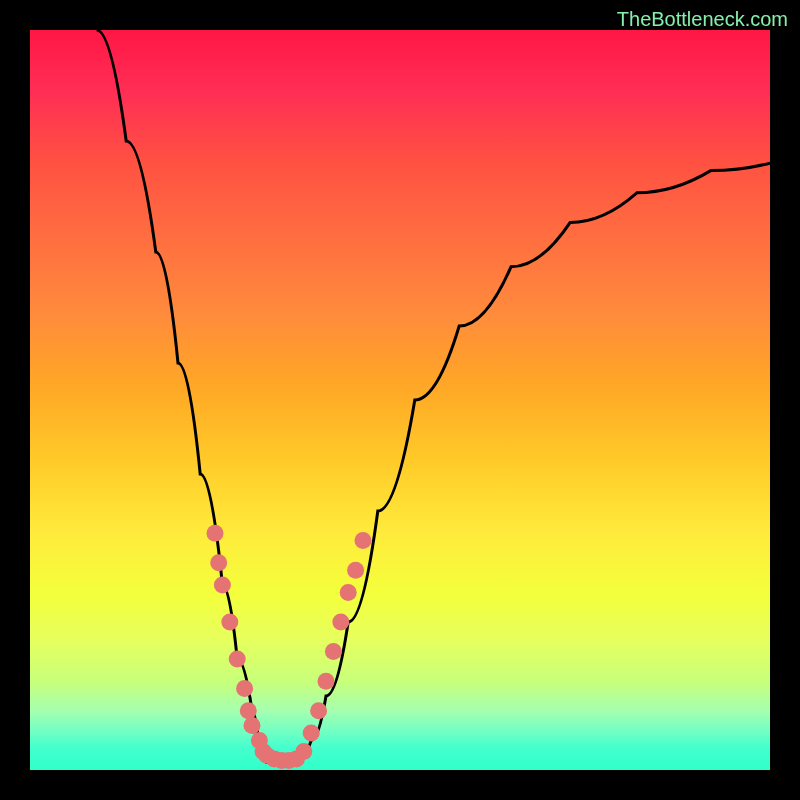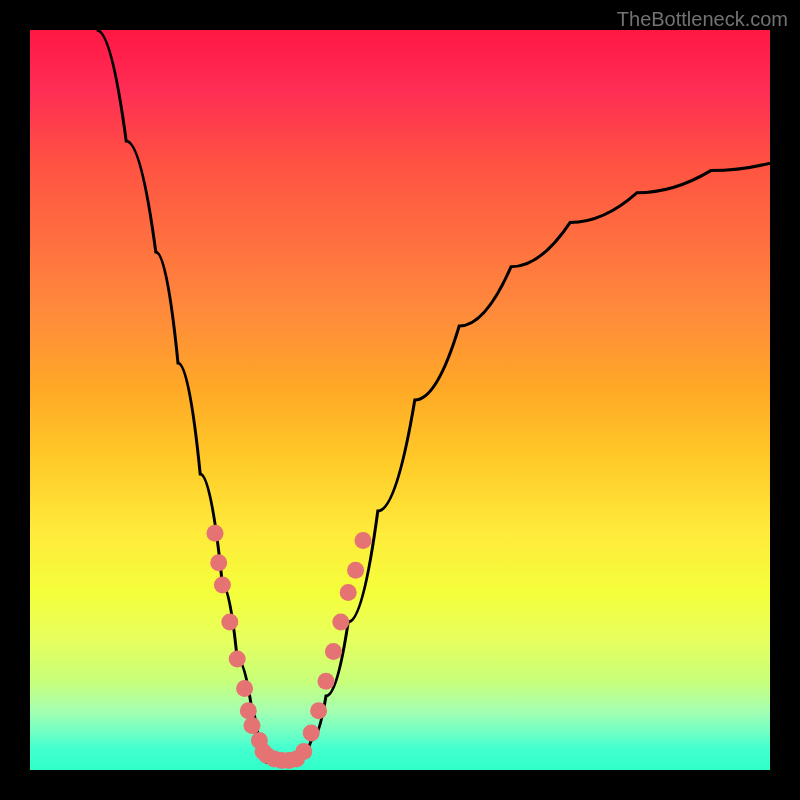--- a/index.html
+++ b/index.html
@@ -11,21 +11,21 @@
       width: 800px;
       height: 800px;
       background: #000;
       position: relative;
       font-family: Arial, sans-serif;
     }
     .watermark {
       position: absolute;
       top: 8px;
       right: 12px;
-      color: #737373;
+      color: #86efac;
       font-size: 20px;
       font-weight: 500;
       z-index: 10;
     }
     .chart-area {
       position: absolute;
       top: 30px;
       left: 30px;
       width: 740px;
       height: 740px;

